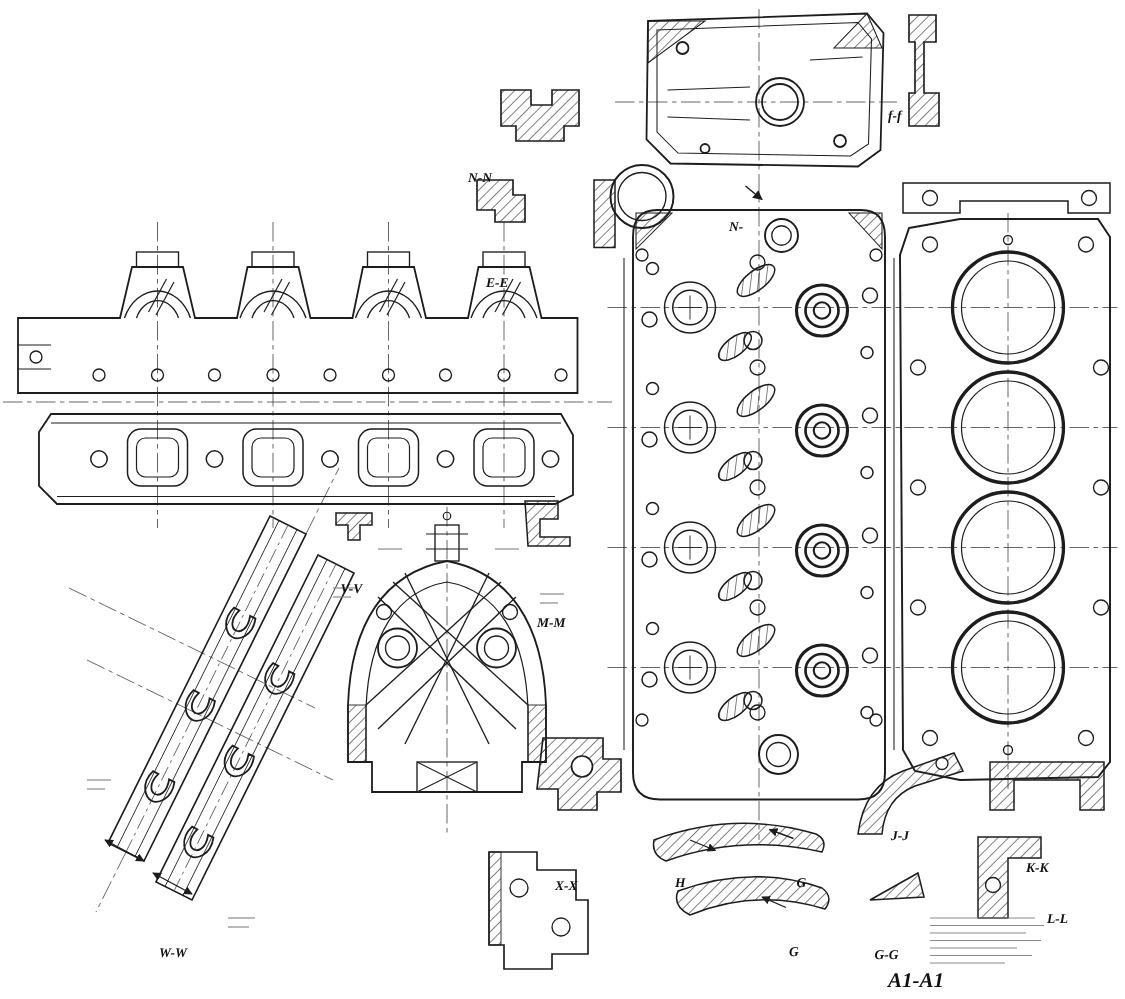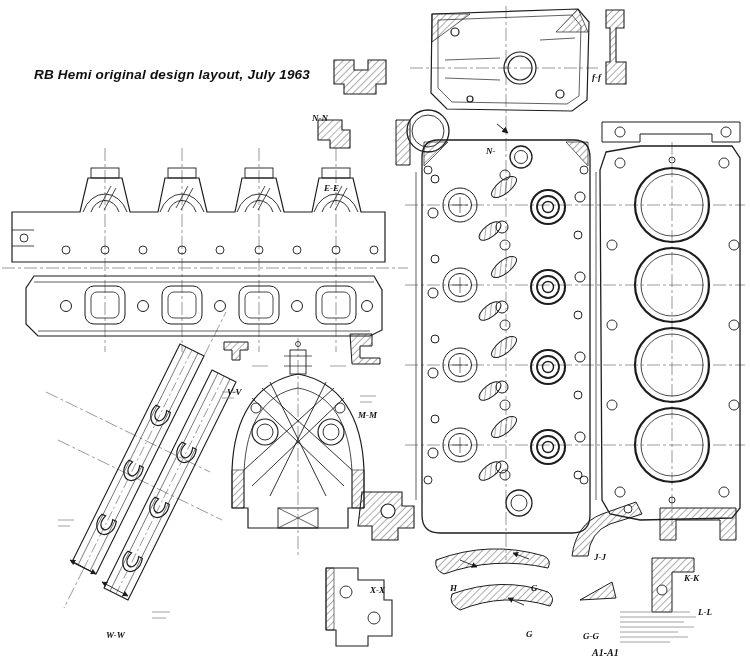--- a/index.html
+++ b/index.html
@@ -12,21 +12,21 @@
     position:absolute;left:34px;top:66px;
     font-style:italic;font-weight:bold;font-size:13.5px;color:#101010;
     line-height:1.3;letter-spacing:.2px;white-space:nowrap;
   }
   .lbl{
     position:absolute;font-family:"Liberation Serif",serif;
     font-size:9px;font-weight:bold;font-style:italic;color:#101010;
     white-space:nowrap;
     margin-top:32px;
   }
-  .lbl.small{font-size:10px;}
+  .lbl.small{font-size:14px;}
 </style>
 </head>
 <body>
 
 <div class="sheet">
 
   <svg width="750" height="666" viewBox="0 0 750 666">
     <defs>
       <pattern id="hatch" width="5" height="5" patternUnits="userSpaceOnUse" patternTransform="rotate(45)">
         <line x1="0" y1="0" x2="0" y2="5" stroke="#2c2c2c" stroke-width="0.8"></line>
@@ -351,21 +351,20 @@
       <line x1="330" y1="366" x2="346" y2="366"></line>
 
       <line x1="58" y1="520" x2="74" y2="520"></line>
       <line x1="58" y1="526" x2="70" y2="526"></line>
       <line x1="152" y1="612" x2="170" y2="612"></line>
       <line x1="152" y1="618" x2="166" y2="618"></line>
     </g>
   </svg>
 
   <div class="title-block">
-    <div>RB Hemi original design layout, July 1963</div>
   </div>
 
   <div class="lbl" style="left:312px;top:81px">N-N</div>
   <div class="lbl" style="left:592px;top:40px">f-f</div>
   <div class="lbl" style="left:324px;top:151px">E-E</div>
   <div class="lbl" style="left:486px;top:114px">N-</div>
   <div class="lbl" style="left:227px;top:355px">V-V</div>
   <div class="lbl" style="left:358px;top:378px">M-M</div>
   <div class="lbl" style="left:370px;top:553px">X-X</div>
   <div class="lbl" style="left:106px;top:598px">W-W</div>

